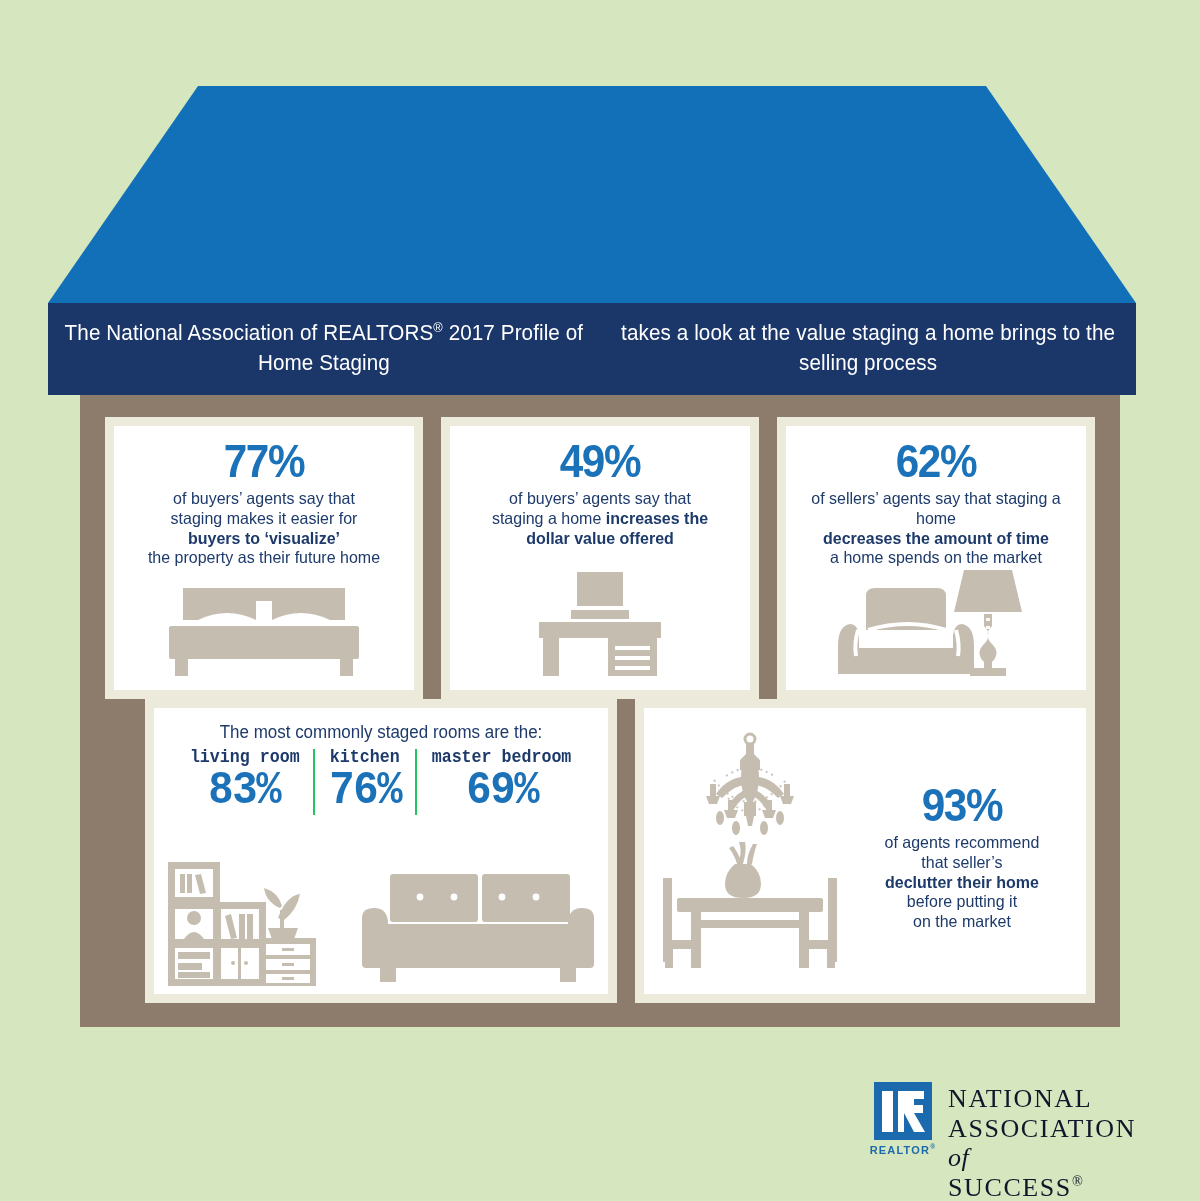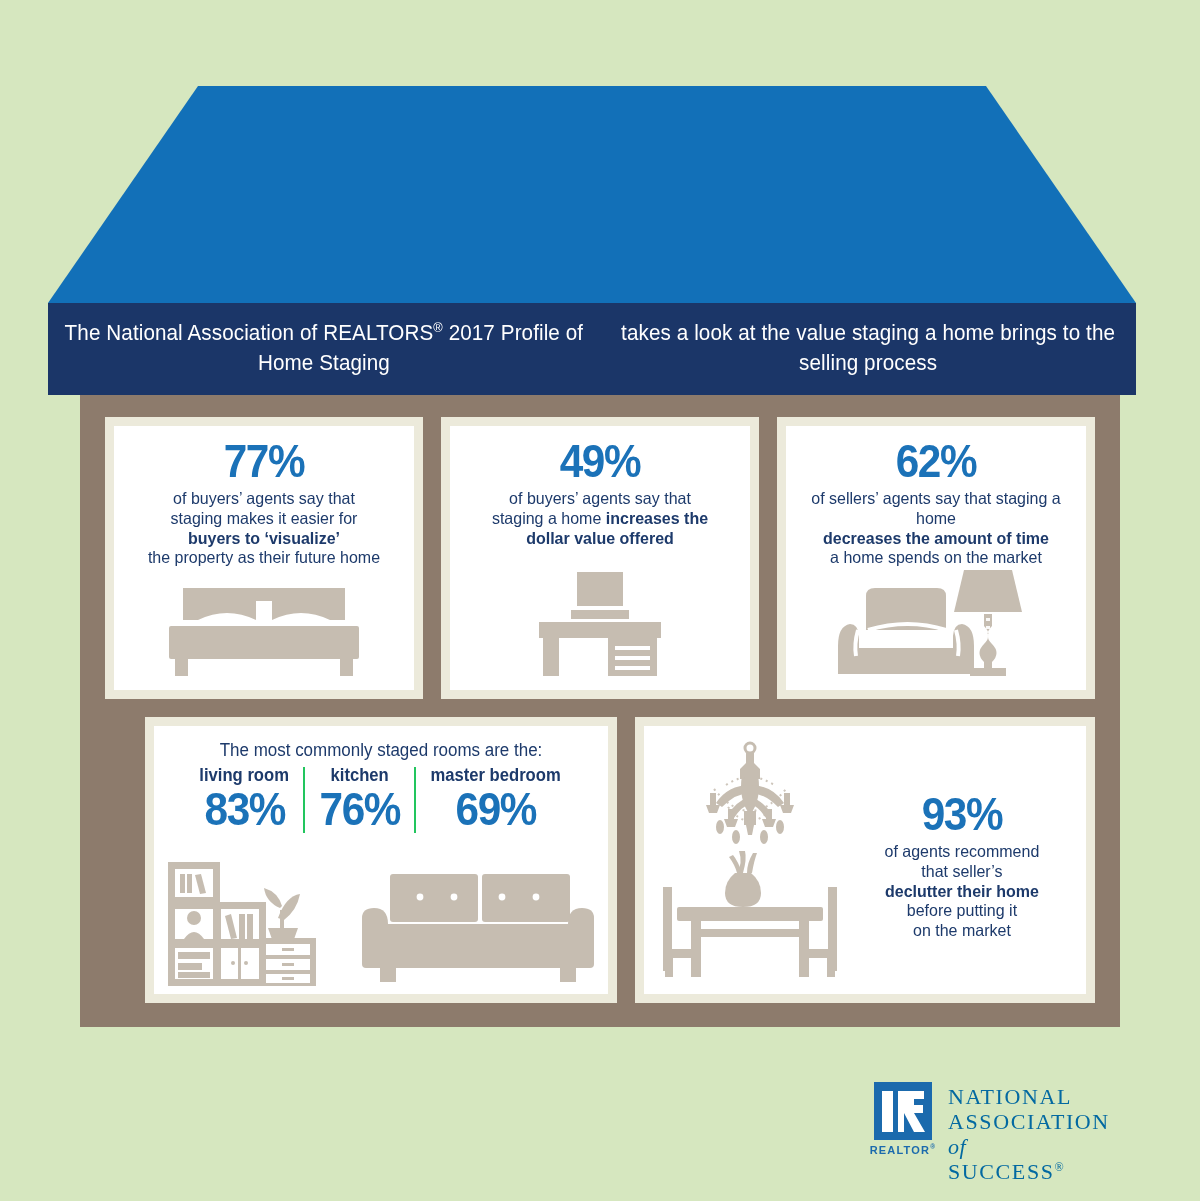--- a/index.html
+++ b/index.html
@@ -55,21 +55,21 @@
 
   
   .house{
     position:absolute;left:80px;top:395px;width:1040px;height:632px;
     background:#8d7b6c;
   }
   .grid{
     position:absolute;left:0;top:0;right:0;bottom:0;
     padding:22px 25px 24px 25px;
     box-sizing:border-box;
-    display:flex;flex-direction:column;gap:18px;
+    display:flex;flex-direction:column;
   }
   .row{display:flex;gap:18px;}
   .row-top{height:282px;}
   .row-bottom{flex:1;margin-left:40px;}
 
   .card{
     background:#ffffff;
     border:9px solid #eceadb;
     box-sizing:border-box;
     position:relative;
@@ -105,21 +105,21 @@
   }
 
   
   .rooms-head{
     color:#1d3a6b;font-size:17.5px;text-align:center;margin:14px 0 6px 0;
     transform:scaleX(0.97);
   }
   .rooms-row{display:flex;justify-content:center;align-items:flex-start;gap:0;padding:0 10px;}
   .room-col{
     display:flex;flex-direction:column;align-items:center;
-    padding:0 11px;position:relative;
+    padding:0 11px;position:relative;font-family:Liberation Mono, monospace;
   }
   .room-col + .room-col{border-left:2px solid #22c55e;}
   .room-label{
     color:#1d3a6b;font-weight:bold;font-size:17.5px;line-height:1;
     transform:scaleX(0.95);white-space:nowrap;
   }
   .room-pct{
     color:#1b72b8;font-weight:bold;font-size:46px;line-height:1.05;
     letter-spacing:-1.5px;transform:scaleX(0.92);
   }
@@ -142,22 +142,22 @@
   .logo-sq{
     width:58px;height:58px;background:#1b6aad;position:relative;
   }
   .logo-realtor{
     color:#1b6aad;font-size:11px;font-weight:bold;letter-spacing:1.2px;
     margin-top:3px;font-family:"Liberation Sans",sans-serif;
   }
   .logo-realtor sup{font-size:0.6em;}
   .logo-text{
     font-family:"Liberation Serif", serif;
-    color:#0369a1;
-    font-size:22px;line-height:1.14;
+    color:#0f172a;
+    font-size:26px;line-height:1.14;
     letter-spacing:1.6px;
     padding-top:2px;
   }
   .logo-text .it{font-style:italic;letter-spacing:0.5px;}
   .logo-text sup{font-size:0.55em;vertical-align:super;}
 </style>
 </head>
 <body>
 
 <div class="stage">

